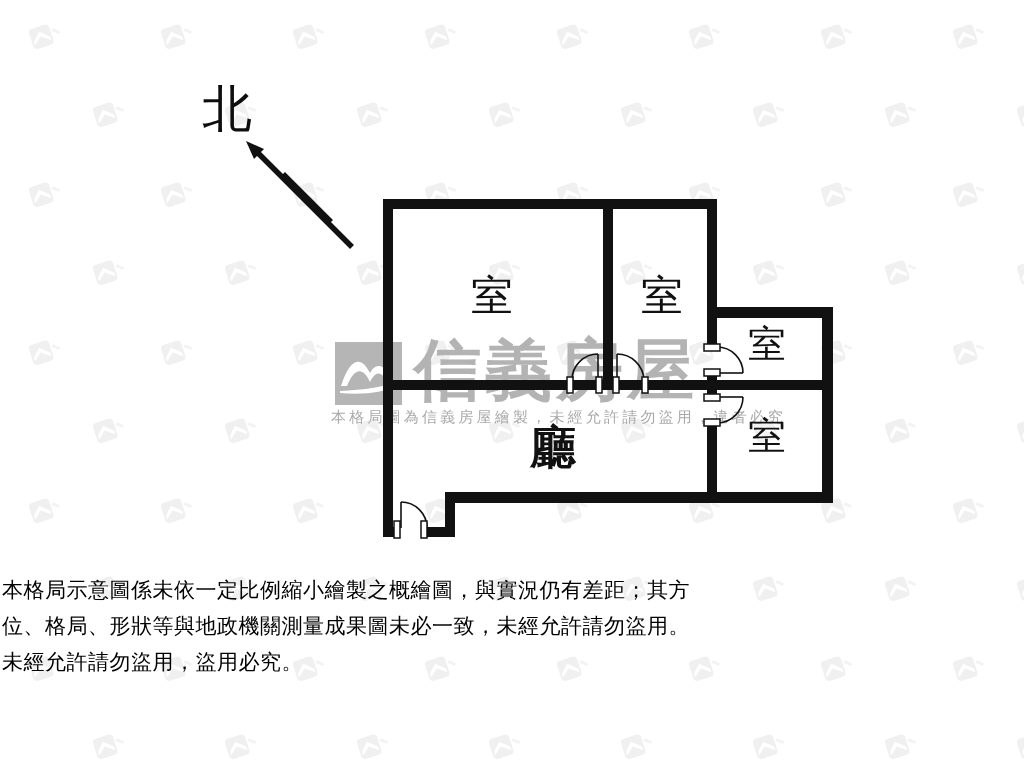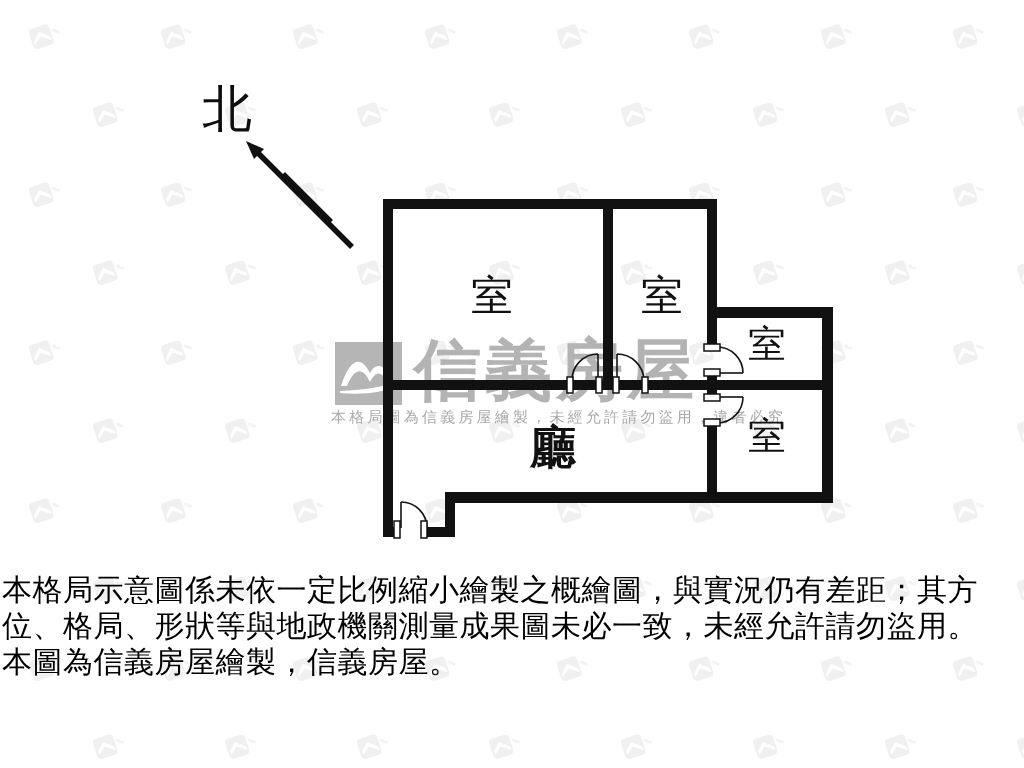--- a/index.html
+++ b/index.html
@@ -35,21 +35,21 @@
   .room-label.hall{font-size:46px;font-weight:bold;}
   
   .north-label{
     position:absolute;left:202px;top:84px;font-size:50px;line-height:1;
     color:#0d0d0d;z-index:3;font-family:"Liberation Serif","DejaVu Serif",serif;
   }
   #north-svg{z-index:3;}
   
   .disclaimer{
     position:absolute;left:2px;top:572px;width:1021px;z-index:3;
-    color:#000;font-size:30px;line-height:36px;letter-spacing:0.5px;
+    color:#000;font-size:21px;line-height:36px;letter-spacing:0.5px;
     font-family:"Liberation Serif","DejaVu Serif",serif;
   }
   .disclaimer div{white-space:nowrap;}
 </style>
 </head>
 <body>
 
 <div class="stage">
 
   <svg id="bg-pattern" class="layer" width="1024" height="768" viewBox="0 0 1024 768" aria-hidden="true">
@@ -154,16 +154,16 @@
     <g stroke="#111111" stroke-width="5.5" fill="none">
       <line x1="352" y1="247" x2="256" y2="151"></line>
       <line x1="283" y1="174" x2="331" y2="222"></line>
     </g>
     <polygon points="246,141 264,149 254,159" fill="#111111"></polygon>
   </svg>
 
   <div class="disclaimer">
     <div>本格局示意圖係未依一定比例縮小繪製之概繪圖，與實況仍有差距；其方</div>
     <div>位、格局、形狀等與地政機關測量成果圖未必一致，未經允許請勿盜用。</div>
-    <div>本圖為信義房屋繪製，信義房屋。</div>
+    <div>未經允許請勿盜用，盜用必究。</div>
   </div>
 
 </div>
 
 </body></html>

